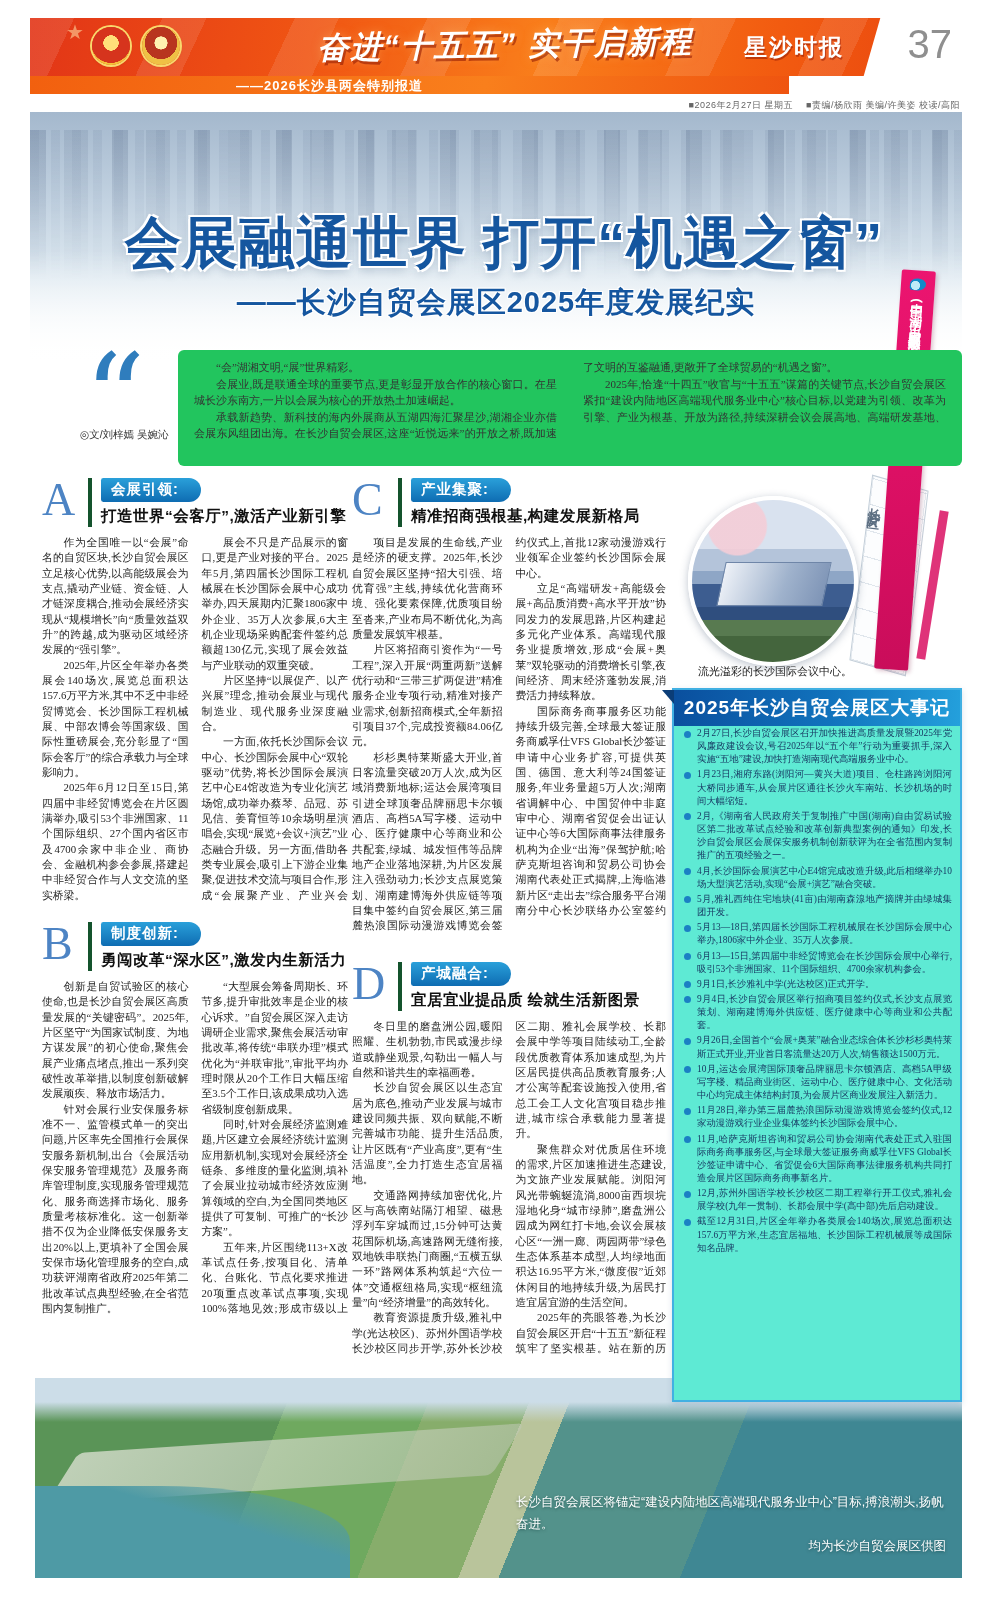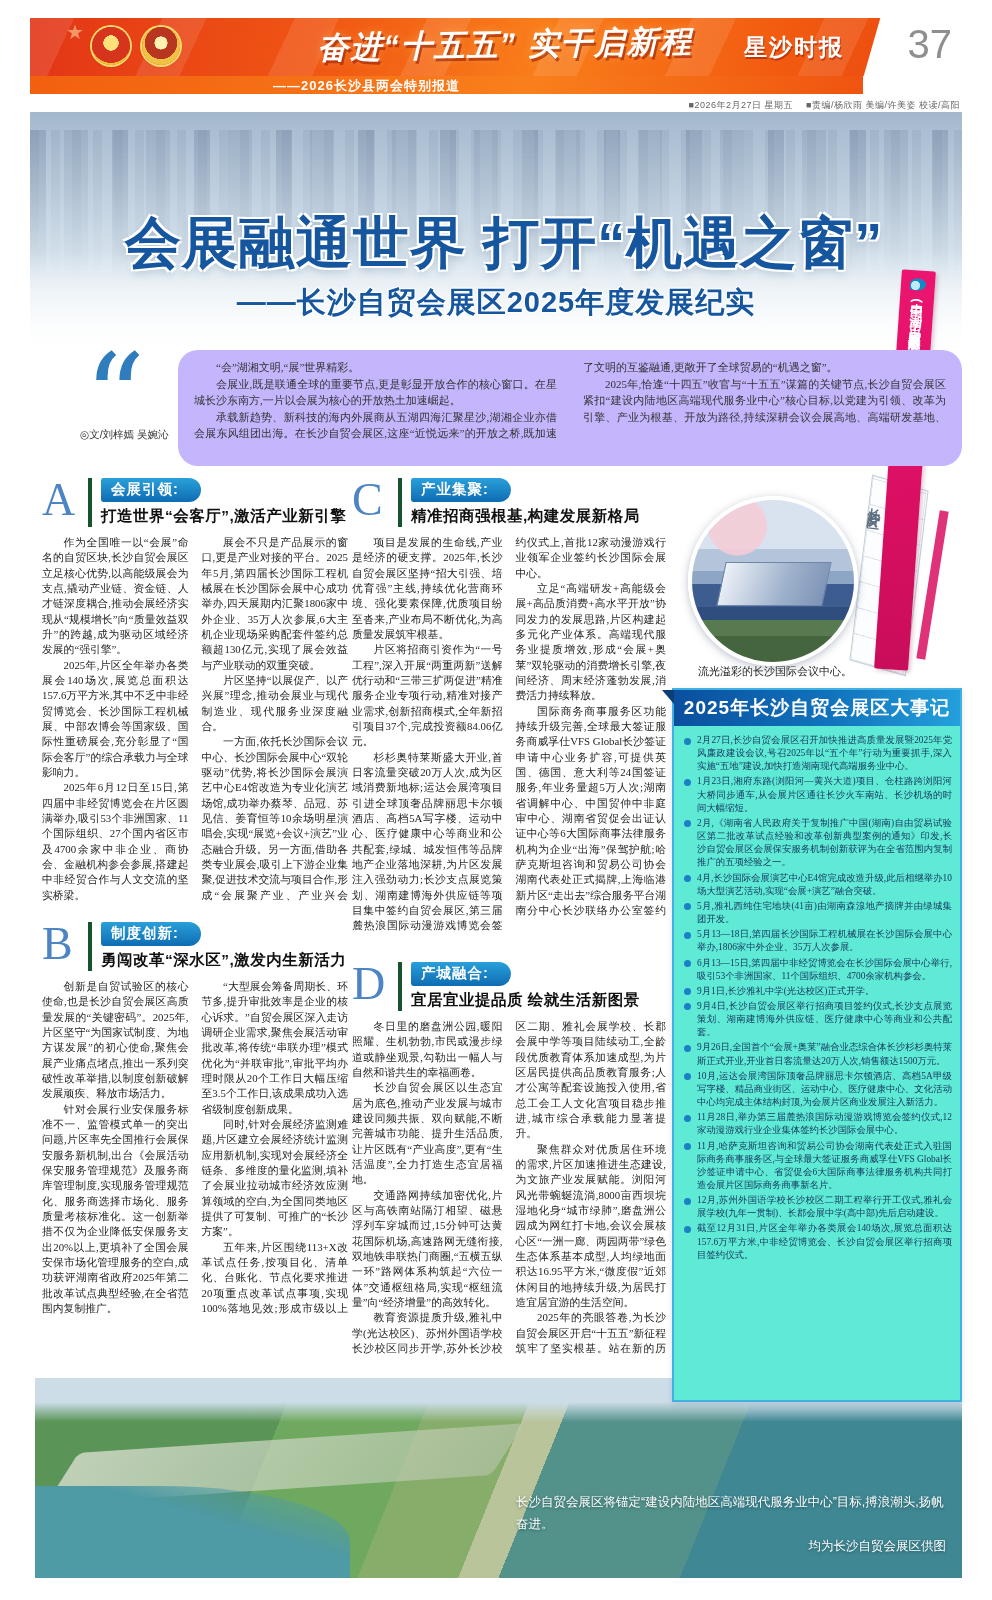--- a/index.html
+++ b/index.html
@@ -6,21 +6,21 @@
   body{width:992px;height:1600px;position:relative;overflow:hidden;
        font-family:"Liberation Serif","DejaVu Serif",serif;color:#222;}
   .sans{font-family:"Liberation Sans","DejaVu Sans",sans-serif;}
 
   
   .banner{position:absolute;left:30px;top:18px;width:932px;height:58px;
     background:linear-gradient(100deg,#e23517 0%,#f05513 30%,#f97e1b 55%,#f25b10 80%,#e8440f 100%);
     overflow:hidden;}
   .banner::before{content:"";position:absolute;inset:0;
     background:repeating-linear-gradient(115deg,rgba(255,255,255,.10) 0 40px,rgba(255,255,255,0) 40px 120px);}
-  .banner-strip{position:absolute;left:30px;top:76px;width:833px;height:18px;
+  .banner-strip{position:absolute;left:30px;top:76px;width:759px;height:18px;
     background:linear-gradient(100deg,#f2600f,#f97f1c 60%,#ef5410);}
   .strip-sub{position:absolute;left:0;right:160px;top:1px;text-align:center;color:#fff;
     font-size:13px;letter-spacing:1px;font-weight:bold;}
   .emblem{position:absolute;top:9px;width:38px;height:38px;border-radius:50%;
     background:radial-gradient(circle at 50% 42%,#ffe07a 0 26%,#d6341d 27% 68%,#f6c23a 69% 100%);
     box-shadow:0 0 0 2px #f9d96d, 0 1px 3px rgba(120,20,0,.5);}
   .emblem.e1{left:62px;}
   .emblem.e2{left:112px;background:radial-gradient(circle at 50% 42%,#fff2b0 0 22%,#b8351f 23% 55%,#efc145 56% 78%,#c83a20 79% 100%);}
   .star-dec{position:absolute;left:36px;top:2px;color:rgba(255,225,170,.55);font-size:20px;}
   .slogan{position:absolute;left:240px;top:6px;width:470px;text-align:center;color:#fff;
@@ -55,21 +55,21 @@
     font-size:29px;font-weight:900;color:#15569f;letter-spacing:1px;
     font-family:"Liberation Sans","DejaVu Sans",sans-serif;
     text-shadow:-1px -1px 0 #fff,1px -1px 0 #fff,-1px 1px 0 #fff,1px 1px 0 #fff;}
 
   
   .quote-mark{position:absolute;left:84px;top:338px;font-size:120px;line-height:1;color:#2f7dbd;
     font-family:"DejaVu Serif",serif;z-index:2;}
   .byline{position:absolute;left:80px;top:428px;width:130px;font-size:10.5px;color:#333;
     white-space:nowrap;font-family:"Liberation Sans","DejaVu Sans",sans-serif;z-index:2;}
   .intro-box{position:absolute;left:178px;top:350px;width:784px;height:116px;
-    background:#c4b5fd;border-radius:20px;padding:9px 16px;box-sizing:border-box;
+    background:#22c55e;border-radius:6px;padding:9px 16px;box-sizing:border-box;
     column-count:2;column-gap:26px;font-size:11px;line-height:1.5;color:#333;
     text-align:justify;overflow:hidden;z-index:2;}
   .intro-box p{margin:0;text-indent:2em;}
 
   
   .section{position:absolute;}
   .sec-head{display:flex;align-items:flex-start;margin-bottom:8px;}
   .sec-letter{width:46px;font-size:46px;line-height:.95;color:#4d84c4;
     font-family:"Liberation Serif","DejaVu Serif",serif;}
   .sec-head-right{border-left:4px solid #14532d;padding-left:9px;}
@@ -118,21 +118,21 @@
     background:#d90f62;transform:rotate(9deg);z-index:0;opacity:.85;}
 
   
   .timeline{position:absolute;left:672px;top:688px;width:290px;height:714px;z-index:3;
     background:#5eead4;border:2px solid #41b0e2;box-sizing:border-box;box-shadow:0 2px 6px rgba(60,100,140,.18);}
   .tl-head{height:36px;background:linear-gradient(95deg,#0a4f9e 0%,#1173bd 55%,#24a0dc 100%);
     display:flex;align-items:center;justify-content:center;color:#fff;font-size:19px;
     font-weight:900;letter-spacing:1px;font-family:"Liberation Sans","DejaVu Sans",sans-serif;}
   .tl-fold{position:absolute;left:-12px;top:0;border-top:14px solid #0b3d77;
     border-left:12px solid transparent;}
-  .tl-body{padding:8px 8px 8px 10px;overflow:hidden;height:656px;box-sizing:border-box;}
+  .tl-body{padding:1px 8px 8px 10px;overflow:hidden;height:656px;box-sizing:border-box;}
   .tl-body ul{margin:0;padding:0;list-style:none;}
   .tl-body li{position:relative;padding-left:13px;font-size:9.4px;line-height:1.4;
     margin-bottom:2px;text-align:justify;color:#173a63;}
   .tl-body li::before{content:"";position:absolute;left:0;top:3.5px;width:7px;height:7px;
     border-radius:50%;background:#1b80c4;}
 
   
   .bottom-photo{position:absolute;left:35px;top:1378px;width:927px;height:200px;z-index:1;
     background:
       linear-gradient(to bottom,#ccdde8 0 12%,rgba(204,221,232,0) 22%),
@@ -279,21 +279,21 @@
           <li>5月,雅礼西纯住宅地块(41亩)由湖南森湶地产摘牌并由绿城集团开发。</li>
           <li>5月13—18日,第四届长沙国际工程机械展在长沙国际会展中心举办,1806家中外企业、35万人次参展。</li>
           <li>6月13—15日,第四届中非经贸博览会在长沙国际会展中心举行,吸引53个非洲国家、11个国际组织、4700余家机构参会。</li>
           <li>9月1日,长沙雅礼中学(光达校区)正式开学。</li>
           <li>9月4日,长沙自贸会展区举行招商项目签约仪式,长沙支点展览策划、湖南建博海外供应链、医疗健康中心等商业和公共配套。</li>
           <li>9月26日,全国首个“会展+奥莱”融合业态综合体长沙杉杉奥特莱斯正式开业,开业首日客流量达20万人次,销售额达1500万元。</li>
           <li>10月,运达会展湾国际顶奢品牌丽思卡尔顿酒店、高档5A甲级写字楼、精品商业街区、运动中心、医疗健康中心、文化活动中心均完成主体结构封顶,为会展片区商业发展注入新活力。</li>
           <li>11月28日,举办第三届麓热浪国际动漫游戏博览会签约仪式,12家动漫游戏行业企业集体签约长沙国际会展中心。</li>
           <li>11月,哈萨克斯坦咨询和贸易公司协会湖南代表处正式入驻国际商务商事服务区,与全球最大签证服务商威孚仕VFS Global长沙签证申请中心、省贸促会6大国际商事法律服务机构共同打造会展片区国际商务商事新名片。</li>
           <li>12月,苏州外国语学校长沙校区二期工程举行开工仪式,雅礼会展学校(九年一贯制)、长郡会展中学(高中部)先后启动建设。</li>
-          <li>截至12月31日,片区全年举办各类展会140场次,展览总面积达157.6万平方米,中非经贸博览会、长沙自贸会展区举行招商项目签约仪式。</li>
+          <li>截至12月31日,片区全年举办各类展会140场次,展览总面积达157.6万平方米,生态宜居福地、长沙国际工程机械展等成国际知名品牌。</li>
         </ul>
     </div>
   </div>
 
   <div class="bottom-photo">
     <div class="bp-cap">
       <span class="l1">长沙自贸会展区将锚定“建设内陆地区高端现代服务业中心”目标,搏浪潮头,扬帆奋进。</span>
       <span class="l2">均为长沙自贸会展区供图</span>
     </div>
   </div>

